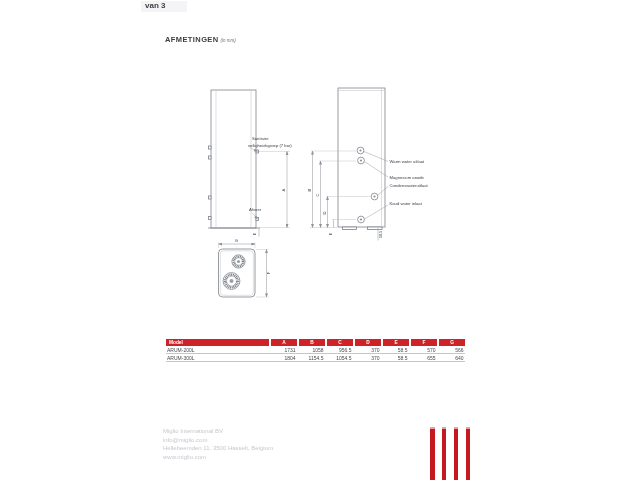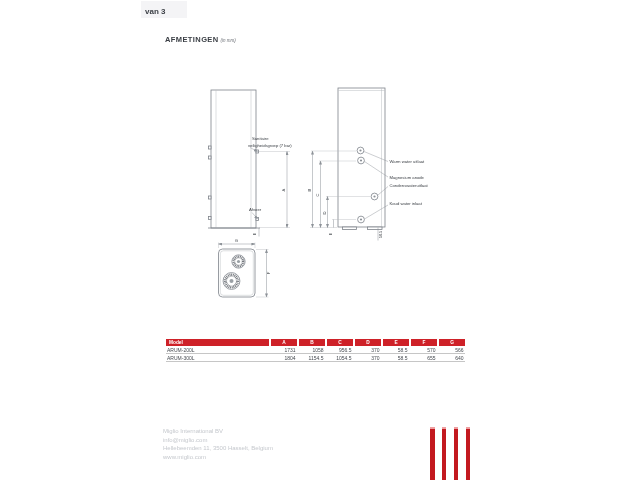--- a/index.html
+++ b/index.html
@@ -1,20 +1,20 @@
 <!DOCTYPE html>
 <html><head>
 <meta charset="utf-8">
 <style>
   * { margin:0; padding:0; box-sizing:border-box; }
   html,body { width:640px; height:480px; background:#ffffff; font-family:"Liberation Sans", sans-serif; position:relative; overflow:hidden; }
 
   .abs { position:absolute; }
 
-  .page-indicator { left:141px; top:1px; background:#f4f4f6; color:#3d4147; font-size:8px; font-weight:bold; padding:6px 22px 2px 4px; }
+  .page-indicator { left:141px; top:1px; background:#f4f4f6; color:#3d4147; font-size:8px; font-weight:bold; padding:0 22px 2px 4px; }
 
   .title-row { left:165px; top:28px; white-space:nowrap; }
   .title-main { font-size:7.5px; font-weight:bold; letter-spacing:0.4px; color:#3a3e44;text-align:center; }
   .title-unit { font-size:4.5px; font-style:italic; color:#6a6e74; margin-left:2px; }
 
   svg.diagram { position:absolute; left:0; top:0; width:640px; height:480px; }
   .ol  { stroke:#7e838a; stroke-width:0.8; fill:#ffffff; }
   .il  { stroke:#aaaeb3; stroke-width:0.4; fill:none; }
   .ext { stroke:#b2b6ba; stroke-width:0.4; fill:none; }
   .dim { stroke:#8d9298; stroke-width:0.5; fill:none; }

